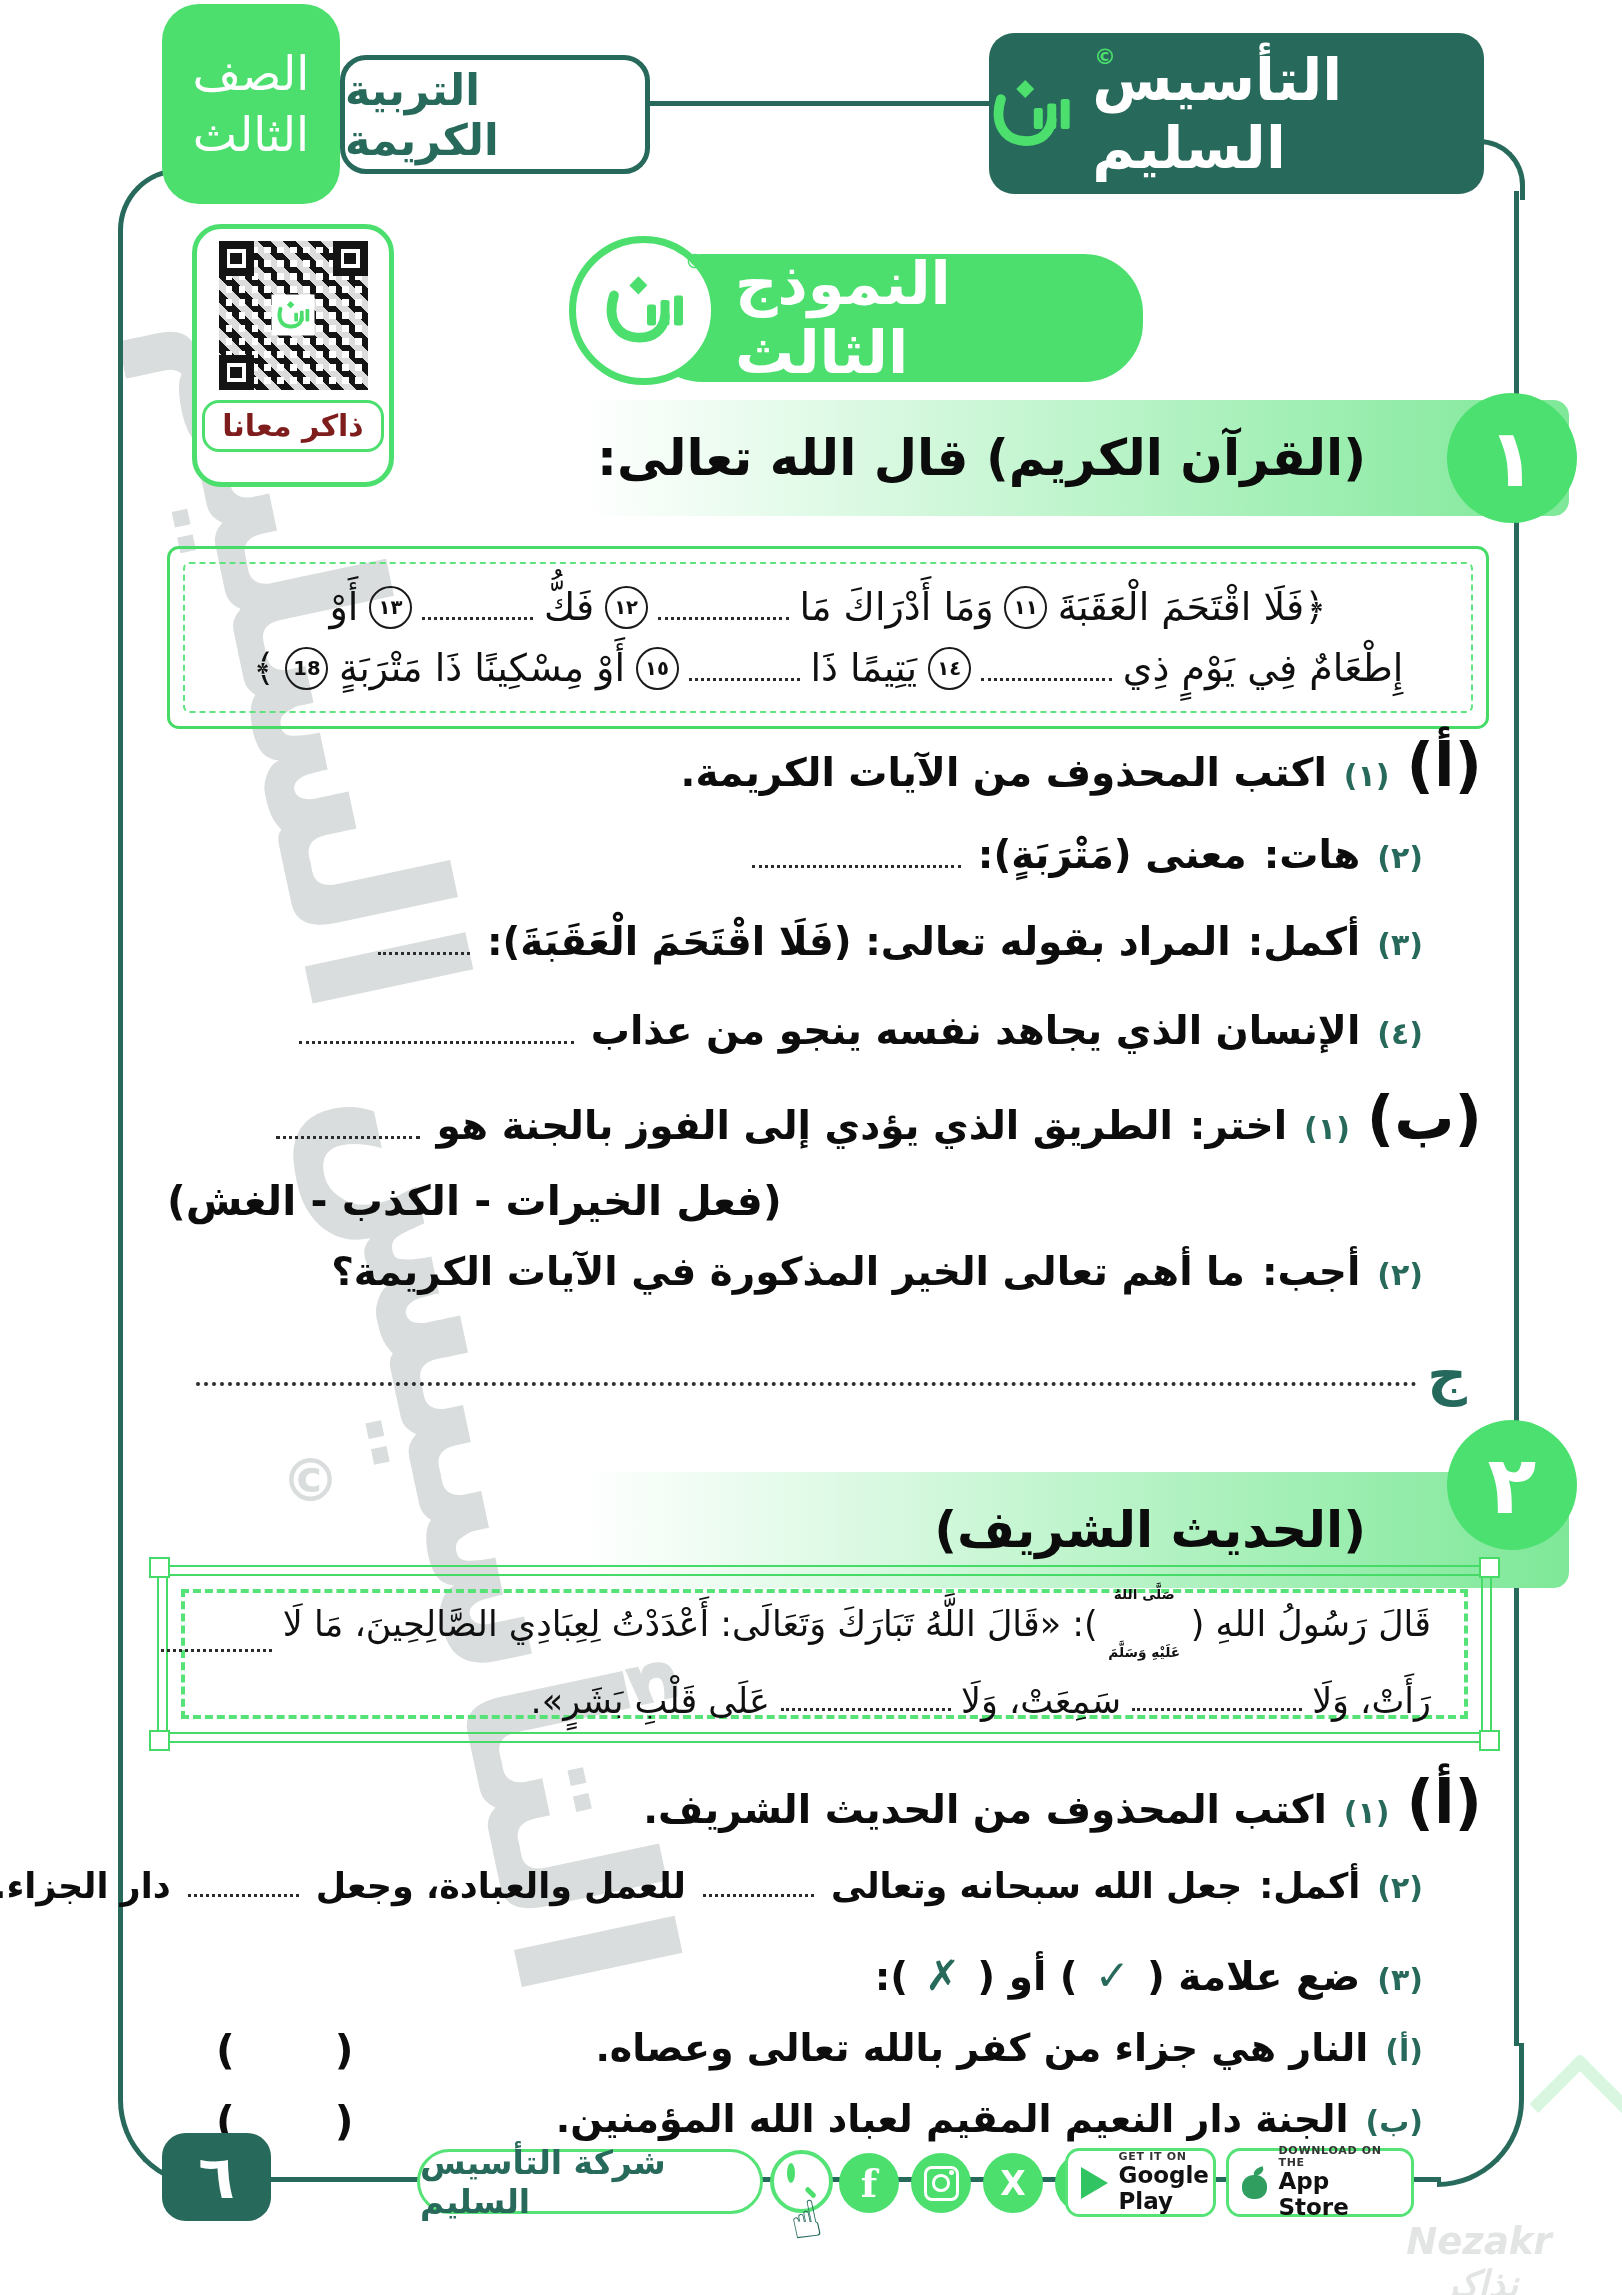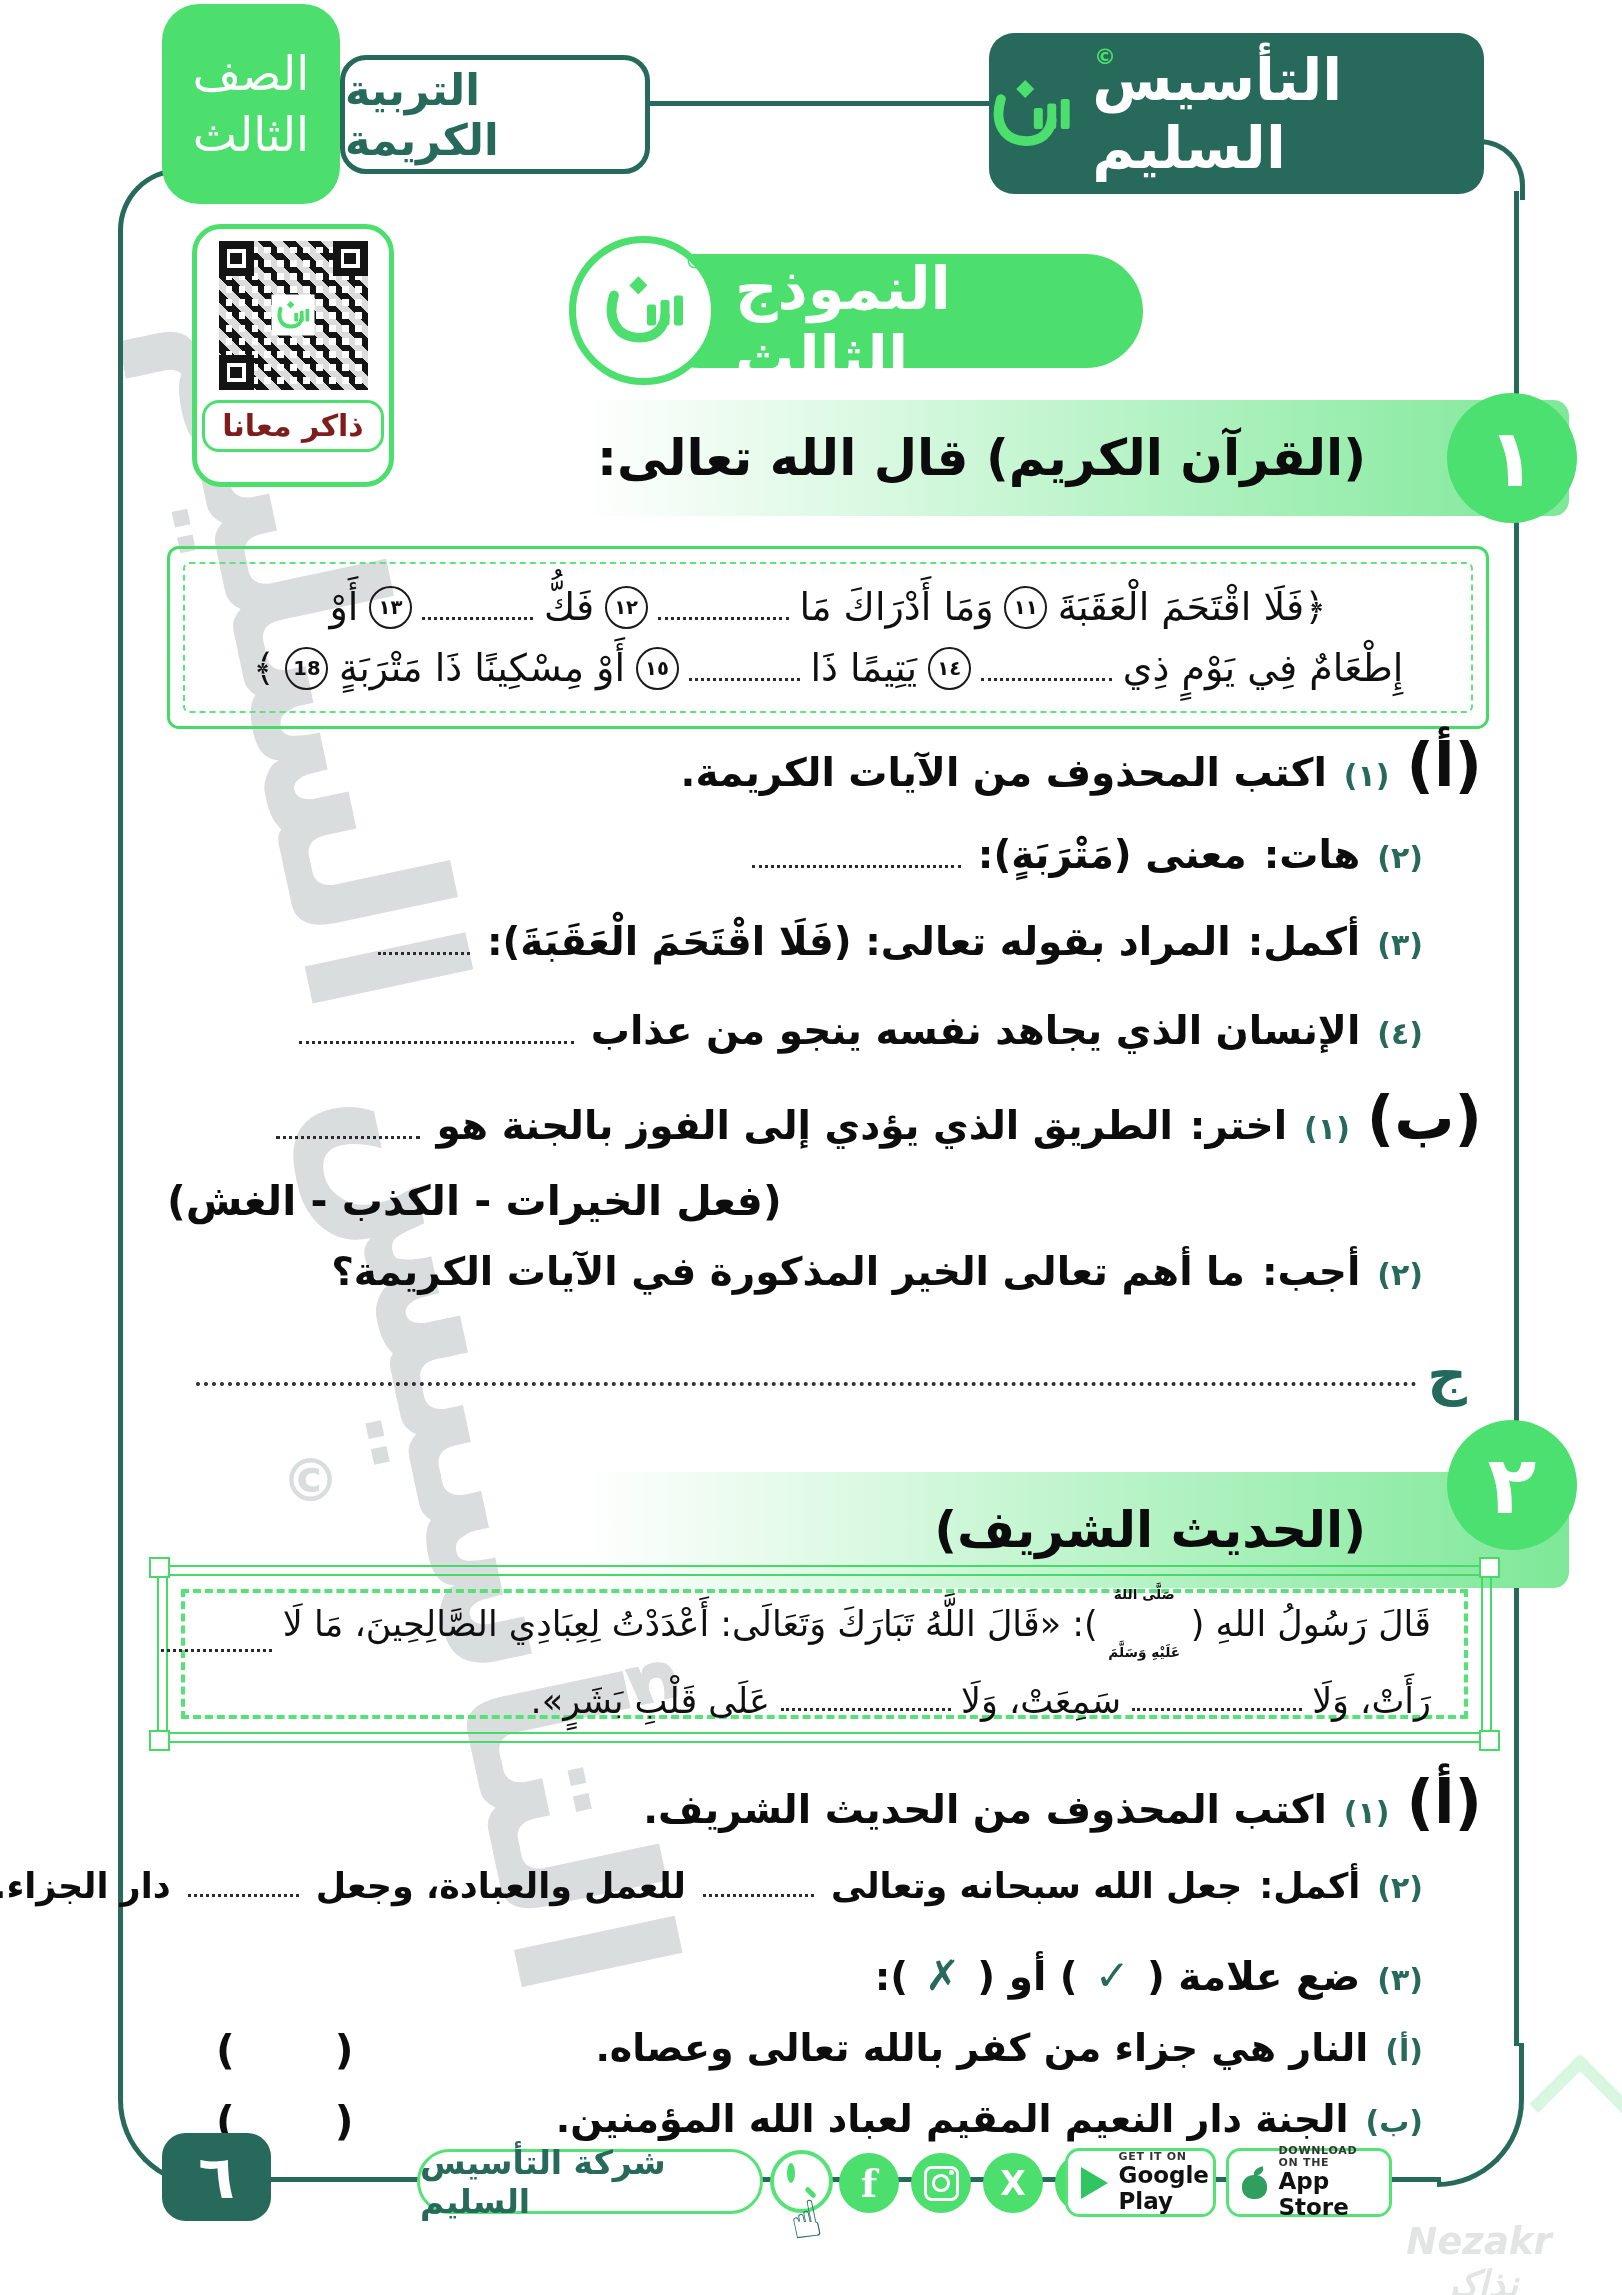--- a/index.html
+++ b/index.html
@@ -42,22 +42,22 @@
         repeating-linear-gradient(90deg,#141414 0 6.5px,transparent 6.5px 13px),
         repeating-linear-gradient(0deg,#141414 0 6.5px,#ffffff 6.5px 13px);}
   .finder{position:absolute;width:35px;height:35px;border:8.5px solid #141414;background:#fff;box-sizing:border-box;}
   .finder::after{content:"";position:absolute;inset:3.9px;background:#141414;}
   .f-tl{left:0;top:0;} .f-tr{right:0;top:0;} .f-bl{left:0;bottom:0;}
   .qr-center{position:absolute;left:50%;top:50%;transform:translate(-50%,-50%);width:43px;height:41px;
              background:#fff;display:flex;align-items:center;justify-content:center;}
   .qr-center .logo-svg{width:35px;height:29.4px;color:#4cdf6e;}
   .qr-caption{margin-top:10.5px;border:3.9px solid #4cdf6e;border-radius:17px;padding:5.2px 17px;
               color:#7f1d1d;font-weight:bold;font-size:30px;}
-  .model-pill{position:absolute;left:643px;top:254px;width:500px;height:114px;background:#4cdf6e;
-              border-radius:59px;display:flex;align-items:flex-start;justify-content:center;
+  .model-pill{position:absolute;left:643px;top:254px;width:500px;height:128px;background:#4cdf6e;
+              border-radius:59px;display:flex;align-items:center;justify-content:center;
               padding-left:92px;box-sizing:border-box;color:#fff;font-weight:bold;font-size:59px;z-index:3;}
   .model-circle{position:absolute;left:569px;top:236px;width:149px;height:149px;background:#fff;
                 border:7.9px solid #4cdf6e;border-radius:50%;display:flex;align-items:center;justify-content:center;
                 z-index:4;box-sizing:border-box;}
   .model-circle .logo-svg{width:84px;height:69px;color:#4cdf6e;}
   .model-copy{position:absolute;right:6.5px;top:6.5px;color:#4cdf6e;font-size:19.6px;font-weight:bold;}
   
   .band{position:absolute;left:542px;width:1027px;height:116px;border-radius:15.7px;z-index:2;
         background:linear-gradient(to left,#7ee898 0%,#c8f6d4 55%,rgba(255,255,255,0) 96%);
         display:flex;align-items:center;}
@@ -112,21 +112,21 @@
   .scirc{position:absolute;top:2153px;width:60px;height:60px;border-radius:50%;background:#4cdf6e;color:#fff;
          display:flex;align-items:center;justify-content:center;z-index:3;}
   .fb-glyph{font-family:"DejaVu Serif",serif;font-size:38px;font-weight:bold;}
   .x-glyph{font-size:33px;font-weight:bold;}
   .yt-glyph{font-size:25px;}
   .ig-frame{position:relative;width:29px;height:29px;border:3.3px solid #fff;border-radius:7.9px;}
   .ig-lens{position:absolute;inset:5.9px;border:3.3px solid #fff;border-radius:50%;}
   .ig-dot{position:absolute;top:1.3px;right:1.3px;width:5.2px;height:5.2px;background:#fff;border-radius:50%;}
   .store-badge{position:absolute;top:2148px;height:69px;background:#fff;border:3.9px solid #55e276;
                border-radius:14.4px;display:flex;align-items:center;gap:10.5px;padding:0 13px;z-index:3;box-sizing:border-box;}
-  .gp{left:1065px;width:151px;} .as{left:1226px;width:166px;}
+  .gp{left:1065px;width:151px;} .as{left:1226px;width:188px;}
   .store-col{display:flex;flex-direction:column;justify-content:center;line-height:1.1;}
   .store-top{font-size:11px;color:#333;font-weight:bold;letter-spacing:0.7px;}
   .store-name{font-size:23px;color:#111;font-weight:bold;}
   .play-tri{width:0;height:0;border-top:16.4px solid transparent;border-bottom:16.4px solid transparent;
             border-left:27.5px solid #31c463;flex:none;}
   .apple{position:relative;width:26px;height:33px;flex:none;}
   .apple-body{position:absolute;bottom:0;width:25px;height:23.6px;background:#2f9e5f;border-radius:48% 48% 46% 46%;}
   .apple-leaf{position:absolute;top:2px;left:11px;width:10.5px;height:6.5px;background:#2f9e5f;
               border-radius:80% 0 80% 0;transform:rotate(-20deg);}
   .decor-arrow{position:absolute;left:1544px;top:2068px;width:59px;height:59px;border-top:13px solid #d9f6e0;

